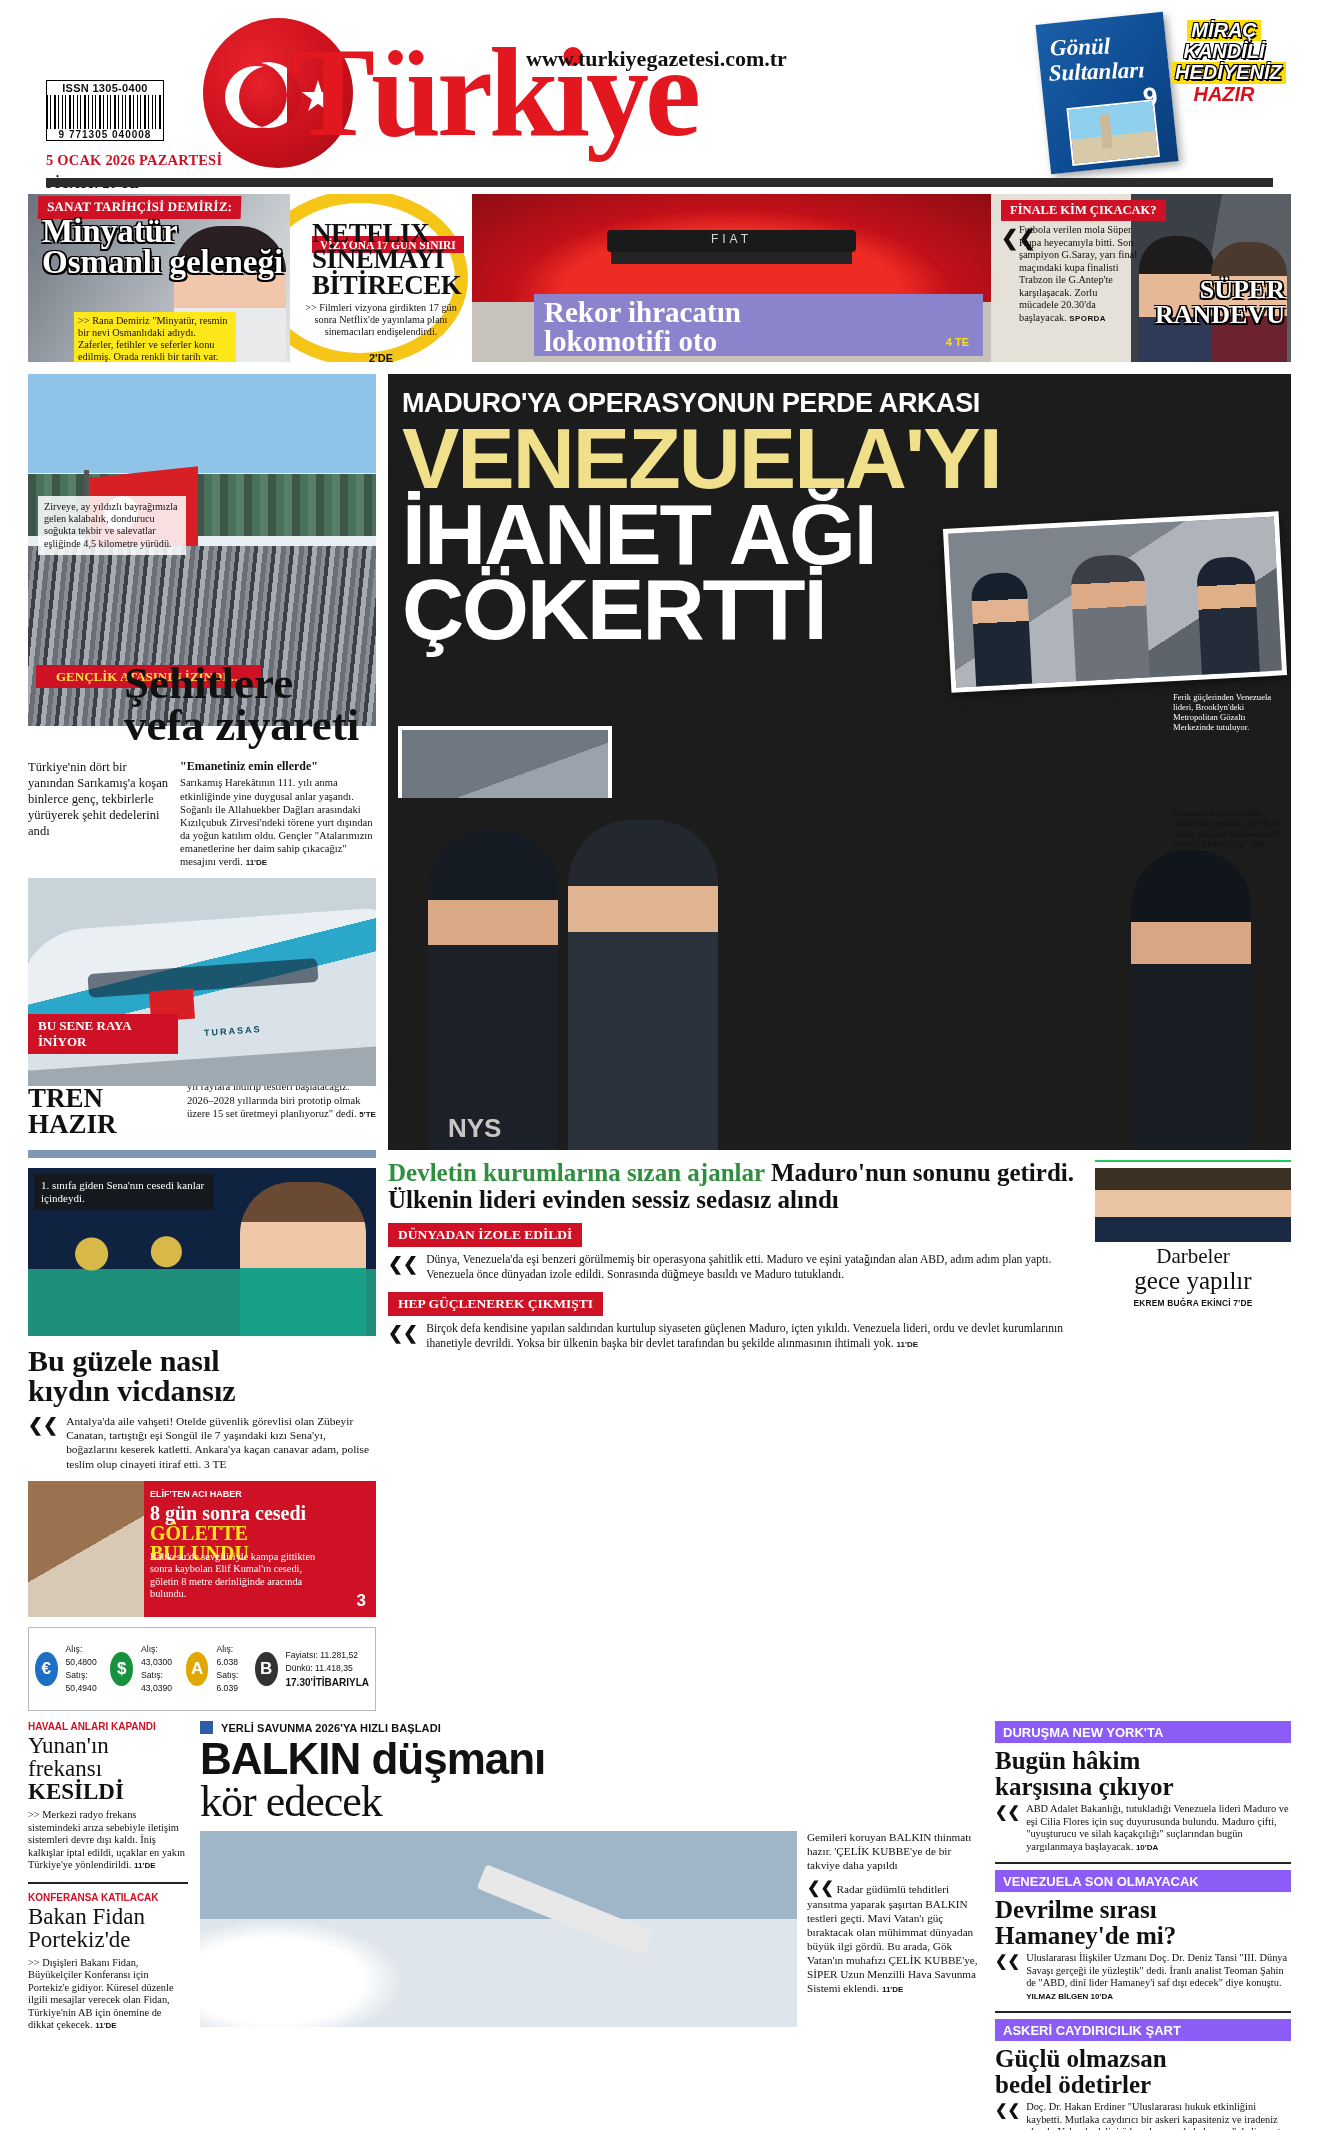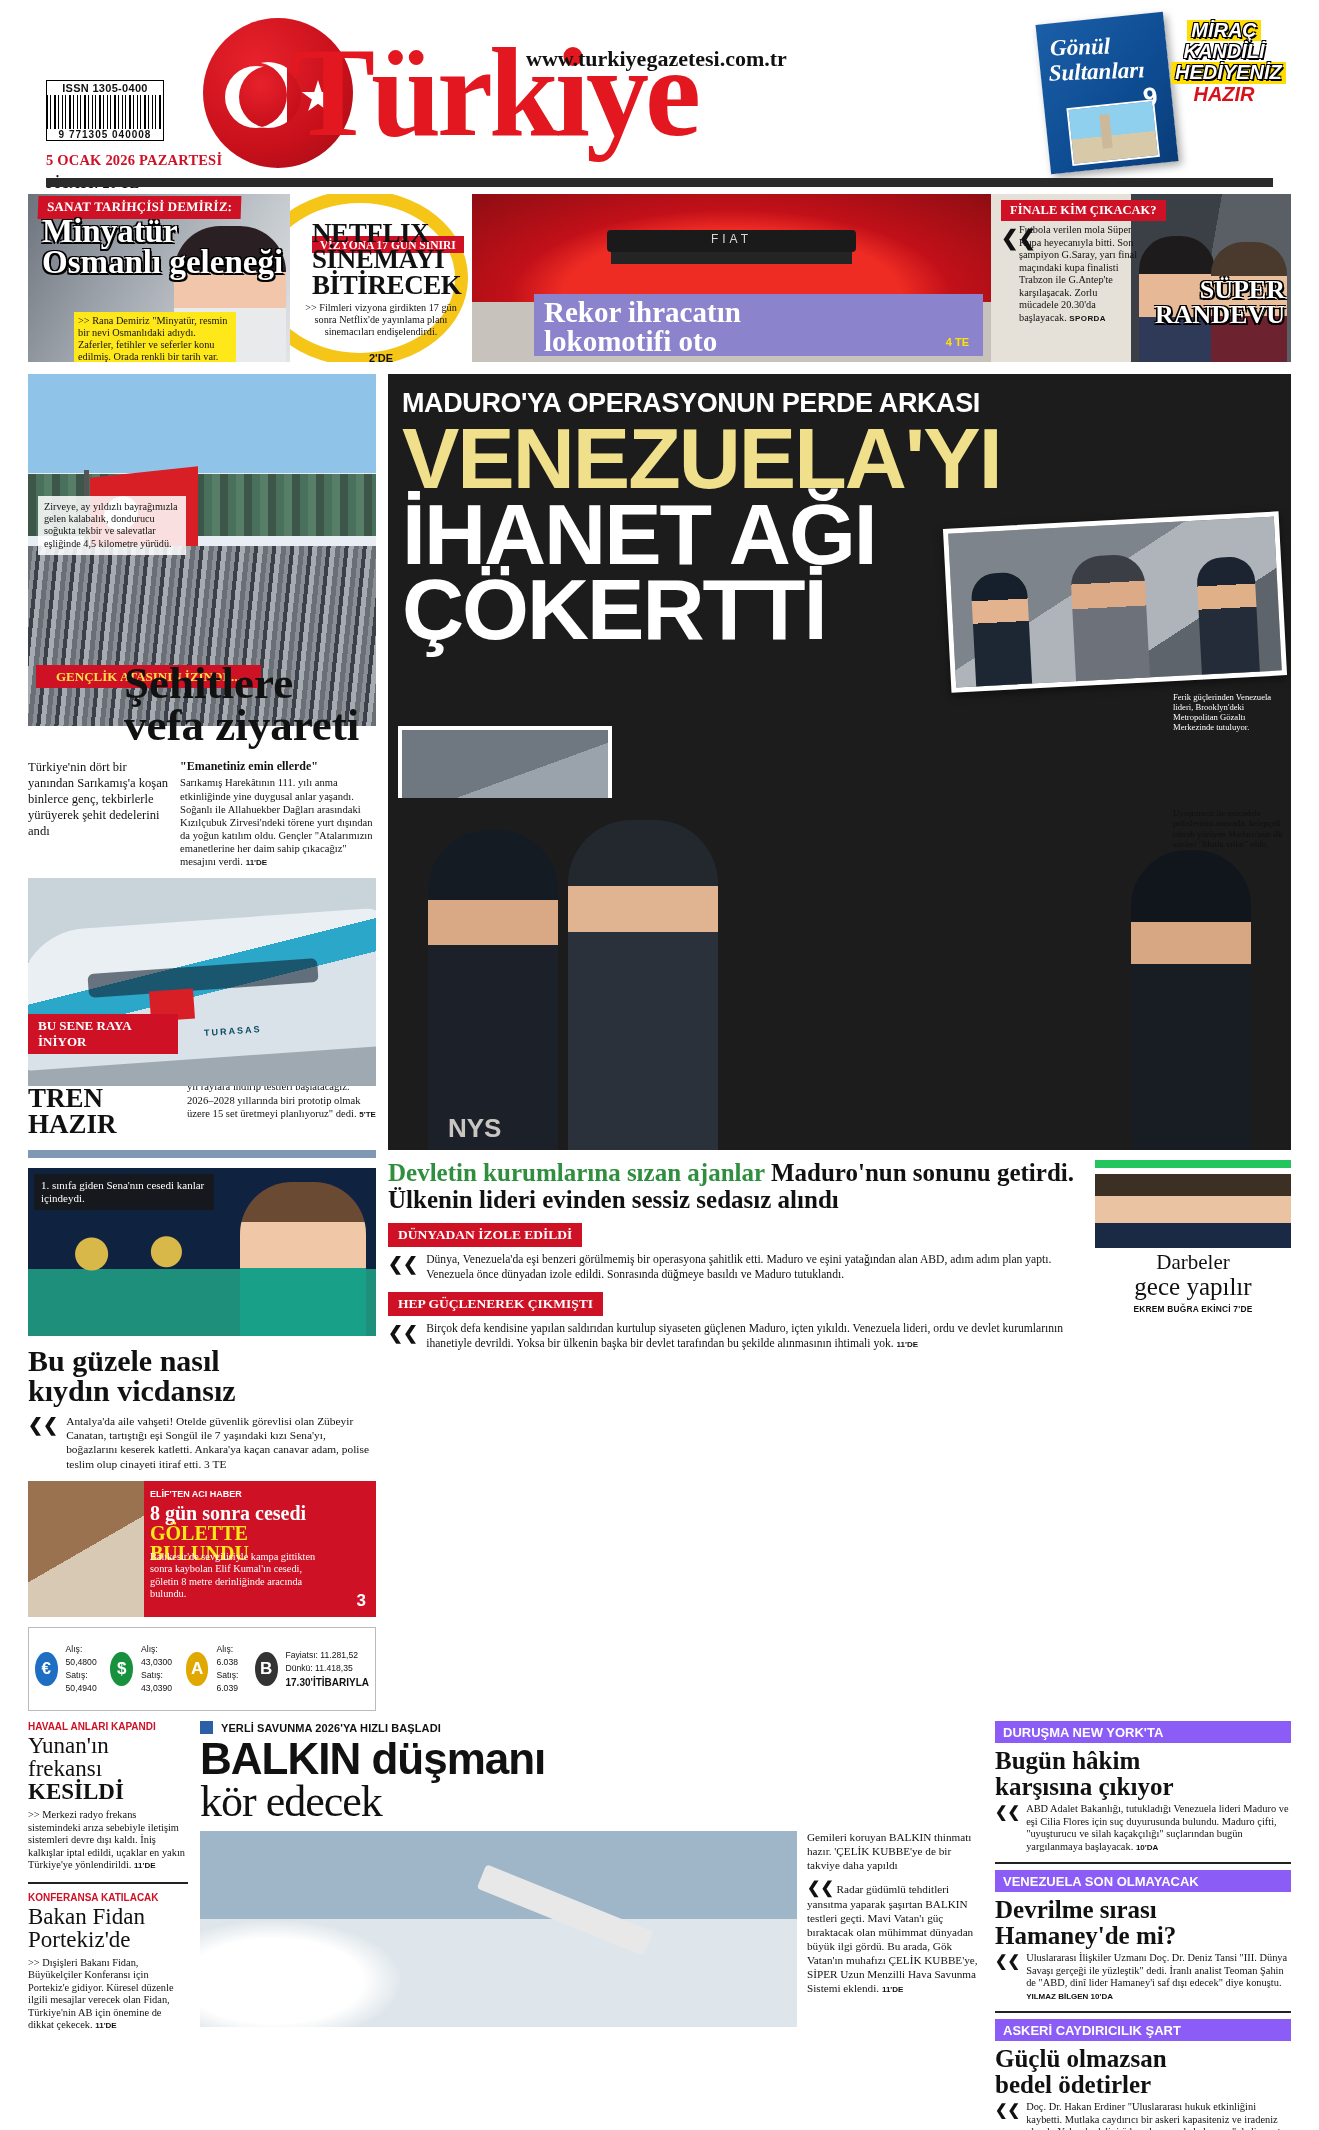--- a/index.html
+++ b/index.html
@@ -207,21 +207,21 @@
   .devlet-h { font-family:"Liberation Serif",serif; font-weight:800; font-size:25px; line-height:1.06; color:#111;}
   .devlet-h .g { color:#2f8f3e; }
   .sec-red { margin-top:10px; background:#cf1126; color:#fff; display:inline-block; font-family:"Liberation Serif",serif;
      font-weight:800; font-size:13.5px; padding:4px 10px; }
   .sec-body { display:flex; gap:8px; margin-top:6px; }
   .sec-body .qm { font-weight:900; font-size:18px; color:#111;}
   .sec-body p { font-family:"Liberation Serif",serif; font-size:11.6px; line-height:1.26; }
   .sec-body p .pg { font-family:"Liberation Sans",sans-serif; font-weight:700; font-size:8px; }
 
   .col-author { width:196px; }
-  .author-card { border-top:8px solid #22c55e; padding-top:6px; }
+  .author-card { border-top:2px solid #22c55e; padding-top:6px; }
   .author-photo { width:100%; height:74px; background: linear-gradient(#3c3024 0 30%, #e9c3a2 30% 66%, #1a2a44 66% 100%);}
   .author-name { font-family:"Liberation Serif",serif; font-size:21px; text-align:center; margin-top:4px; line-height:1.04;}
   .author-name .big1 { font-size:25px; }
   .author-by { text-align:center; font-family:"Liberation Sans",sans-serif; font-weight:800; font-size:8.4px; margin-top:4px; letter-spacing:.2px;}
 
   
   .bottom-grid { display:flex; gap:12px; margin-top:10px; }
   .bg-col1 { width:160px; }
   .bg-col2 { flex:1; }
   .bg-col3 { width:296px; }

